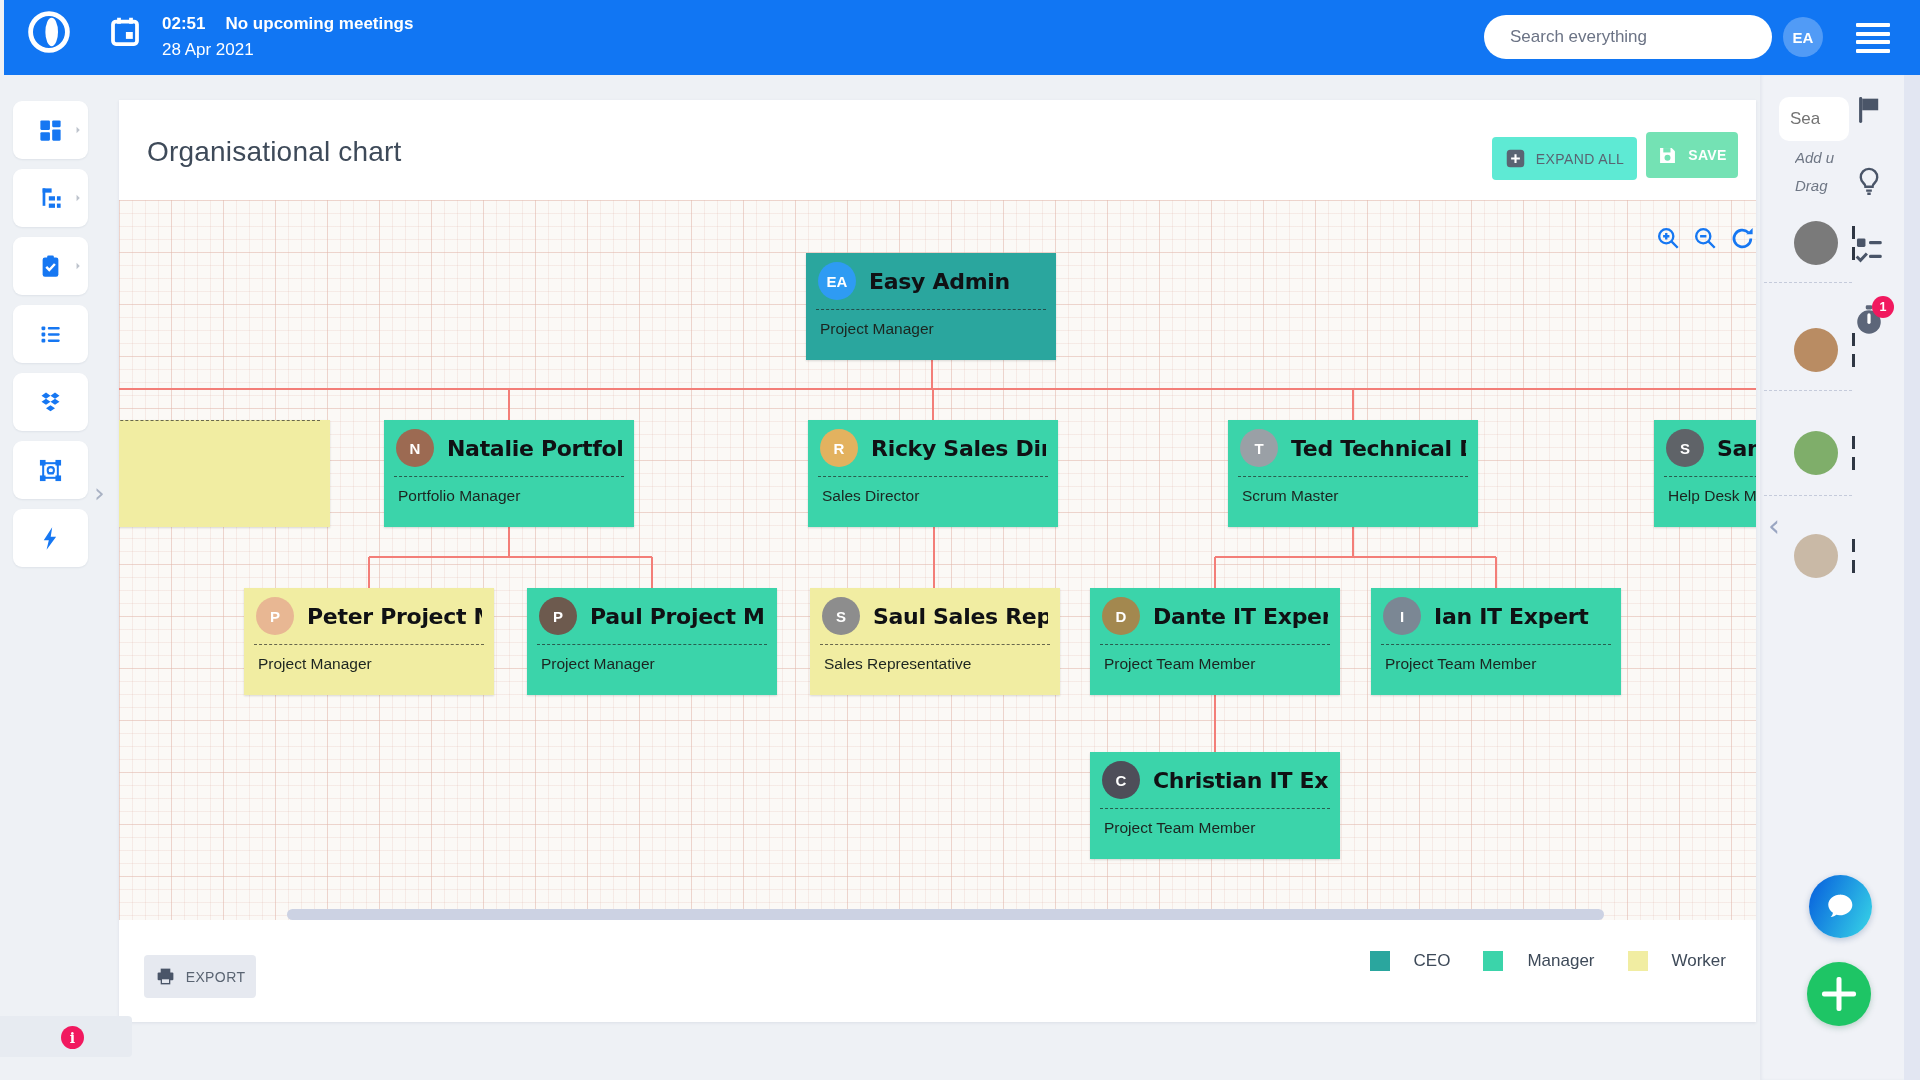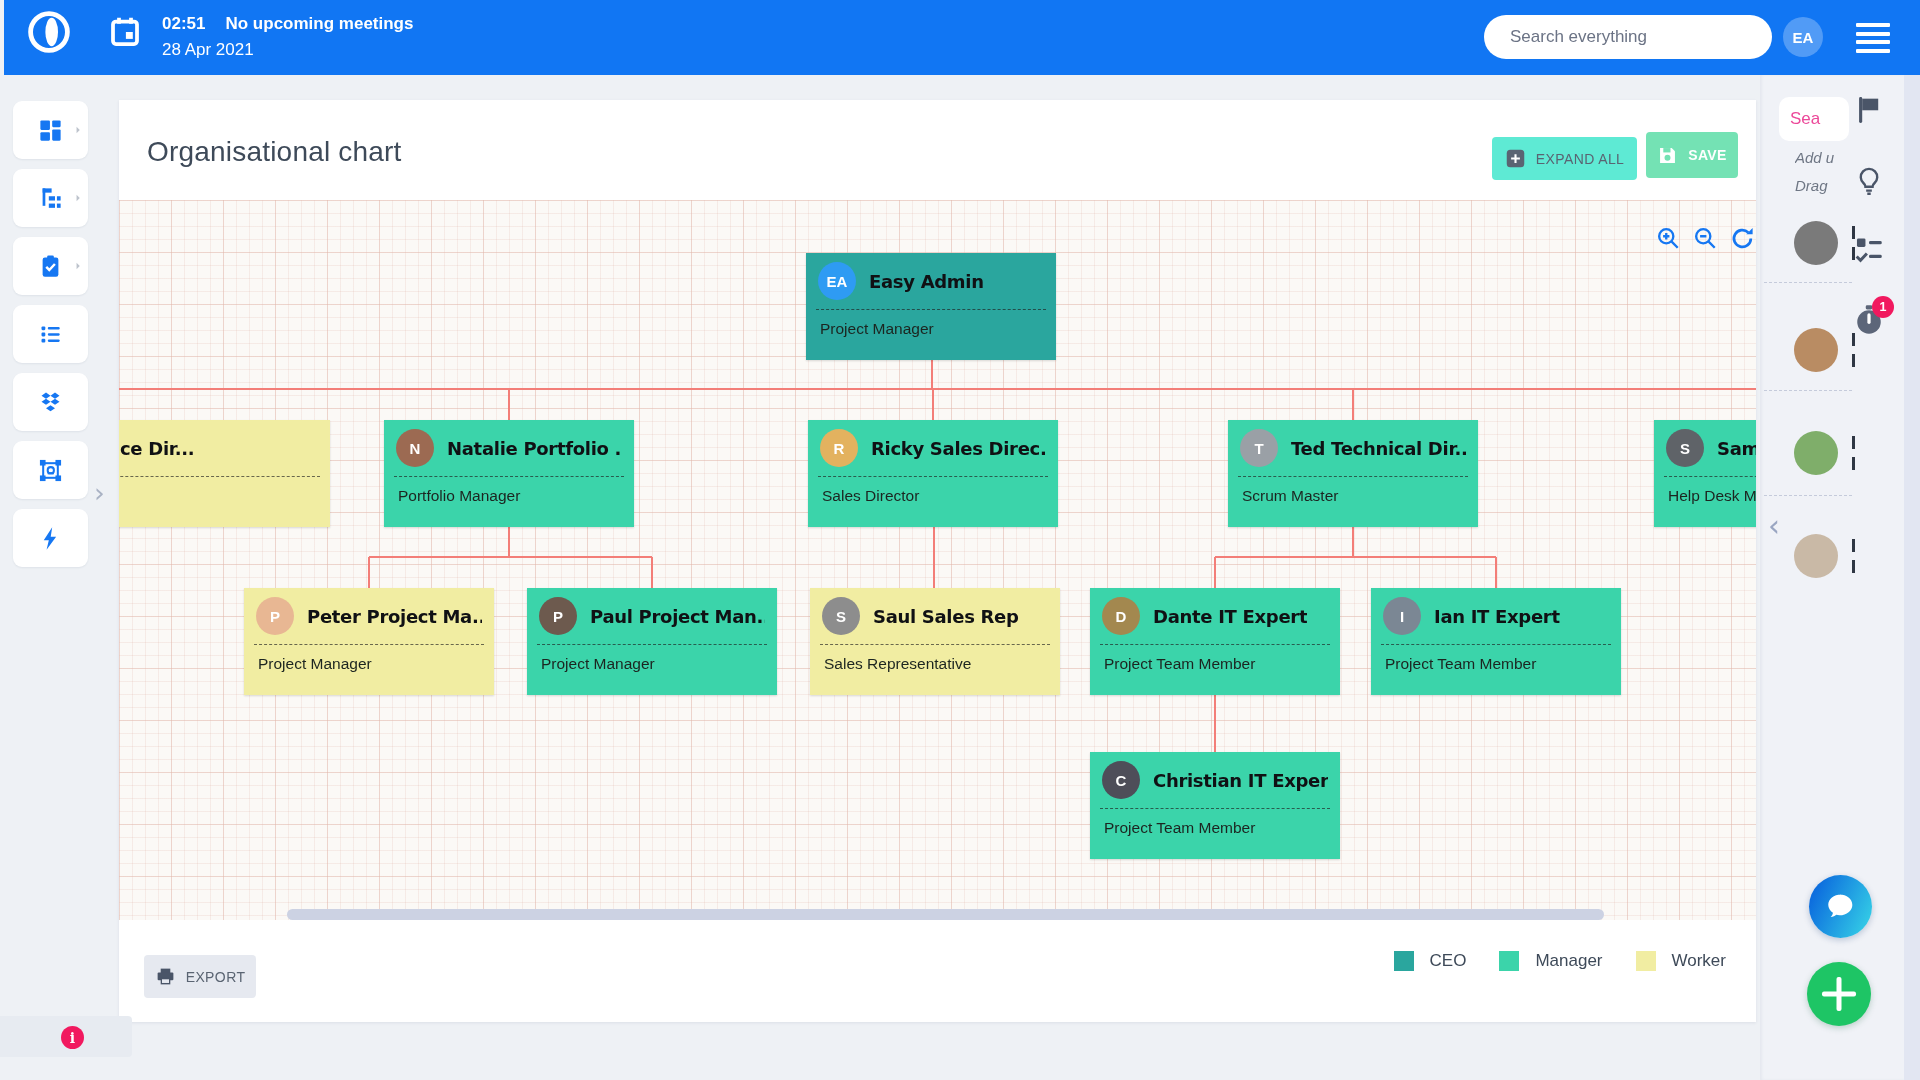--- a/index.html
+++ b/index.html
@@ -43,39 +43,39 @@
       linear-gradient(rgba(226,185,173,.22) 1px,transparent 1px),
       linear-gradient(90deg,rgba(226,185,173,.22) 1px,transparent 1px);
     background-size:52px 52px,52px 52px,13px 13px,13px 13px}
   #connSvg{position:absolute;left:0;top:0;width:1637px;height:720px}
   .node{position:absolute;width:250px;height:107px;box-shadow:0 1px 2px rgba(0,0,0,.14);cursor:pointer}
   .node.ceo{background:#2aa69e}
   .node.manager{background:#3bd4aa}
   .node.worker{background:#f1eda2}
   .ntop{display:flex;align-items:center;gap:13px;height:56px;padding:0 12px}
   .avatar{width:38px;height:38px;border-radius:50%;flex:none;display:flex;align-items:center;justify-content:center;color:#fff;font-weight:700;font-size:15px}
-  .nname{font-size:18px;font-weight:700;color:#101114;white-space:nowrap;overflow:hidden;font-family:"DejaVu Sans",sans-serif;letter-spacing:-.3px}
+  .nname{font-size:22px;font-weight:700;color:#101114;white-space:nowrap;overflow:hidden;font-family:"DejaVu Sans",sans-serif;letter-spacing:-.3px}
   .ndiv{border-top:1.6px dashed rgba(30,30,30,.65);margin:0 10px}
   .nrole{font-size:15.5px;color:#1c2520;margin:10px 14px 0;white-space:nowrap;overflow:hidden}
   .node.clip-left .ntop{padding-left:40px}
   .zoom-ctl{position:absolute;top:25px;width:27px;height:27px;cursor:pointer}
   .zoom-ctl svg{width:100%;height:100%;display:block}
   .hscroll{position:absolute;left:168px;top:709px;width:1317px;height:11px;border-radius:6px;background:#ccd2e3;cursor:pointer}
 
   
   .btn-export{position:absolute;left:25px;top:855px;width:112px;height:43px;background:#e6e9f0}
   .legend{position:absolute;right:30px;top:845px;height:32px;display:flex;align-items:center;gap:33px}
-  .lg-item{display:flex;align-items:center;gap:16px}
+  .lg-item{display:flex;align-items:center;gap:24px}
   .lg-sq{width:20px;height:20px}
   .lg-label{font-size:17px;color:#3e4a59}
 
   
   .rpanel{position:absolute;left:1760px;top:75px;width:160px;height:1005px;background:#f0f2f7;box-shadow:inset 2px 0 3px rgba(40,60,90,.05)}
   .rstrip{position:absolute;right:0;top:0;width:16px;height:100%;background:#e2e6f2}
-  .rp-search{position:absolute;left:19px;top:22px;width:70px;height:44px;background:#fff;border-radius:10px;font-size:17px;color:#ec4899;line-height:44px;padding-left:11px;overflow:hidden;white-space:nowrap}
+  .rp-search{position:absolute;left:19px;top:22px;width:70px;height:44px;background:#fff;border-radius:10px;font-size:17px;color:#737373;line-height:44px;padding-left:11px;overflow:hidden;white-space:nowrap}
   .rp-hint{position:absolute;left:35px;font-size:15px;font-style:italic;color:#6e7684;white-space:nowrap;overflow:hidden;width:58px}
   .rp-row{position:absolute;left:34px;width:90px;height:46px;display:flex;align-items:center;gap:14px;cursor:pointer}
   .rp-ava{width:44px;height:44px;border-radius:50%;flex:none;display:flex;align-items:center;justify-content:center;color:#fff;font-weight:700;font-size:16px}
   .rp-frag{width:4px;height:34px;display:flex;flex-direction:column;justify-content:space-between}
   .rp-frag i{display:block;width:3px;height:13px;background:#2f3744}
   .rp-divider{position:absolute;left:4px;width:88px;border-top:1px dashed #c5cbdb}
   .rp-collapse{position:absolute;left:8px;top:433px;font-size:30px;color:#9aa6c2;cursor:pointer;font-family:"DejaVu Sans",sans-serif}
   .rail-ic{position:absolute;left:92px;width:34px;height:34px;cursor:pointer}
   .rail-badge{position:absolute;right:-8px;top:-7px;width:22px;height:22px;border-radius:50%;background:#f1195f;color:#fff;font-size:12.5px;font-weight:700;display:flex;align-items:center;justify-content:center}
 
@@ -255,23 +255,20 @@
     <div id="nodes">
         <div class="node ceo" style="left: 687px; top: 53px;">
           <div class="ntop">
             <div class="avatar" style="background: rgb(46, 155, 243);">EA</div>
             <div class="nname">Easy Admin</div>
           </div>
           <div class="ndiv"></div>
           <div class="nrole">Project Manager</div>
         </div>
         <div class="node worker clip-left" style="left: -39px; top: 220px;">
-          <div class="ntop">
-            <div class="nname">ce Dir...</div>
-          </div>
           <div class="ndiv"></div>
           <div class="nrole"></div>
         </div>
         <div class="node manager" style="left: 265px; top: 220px;">
           <div class="ntop">
             <div class="avatar" style="background: rgb(156, 106, 82);">N</div>
             <div class="nname">Natalie Portfolio ...</div>
           </div>
           <div class="ndiv"></div>
           <div class="nrole">Portfolio Manager</div>

